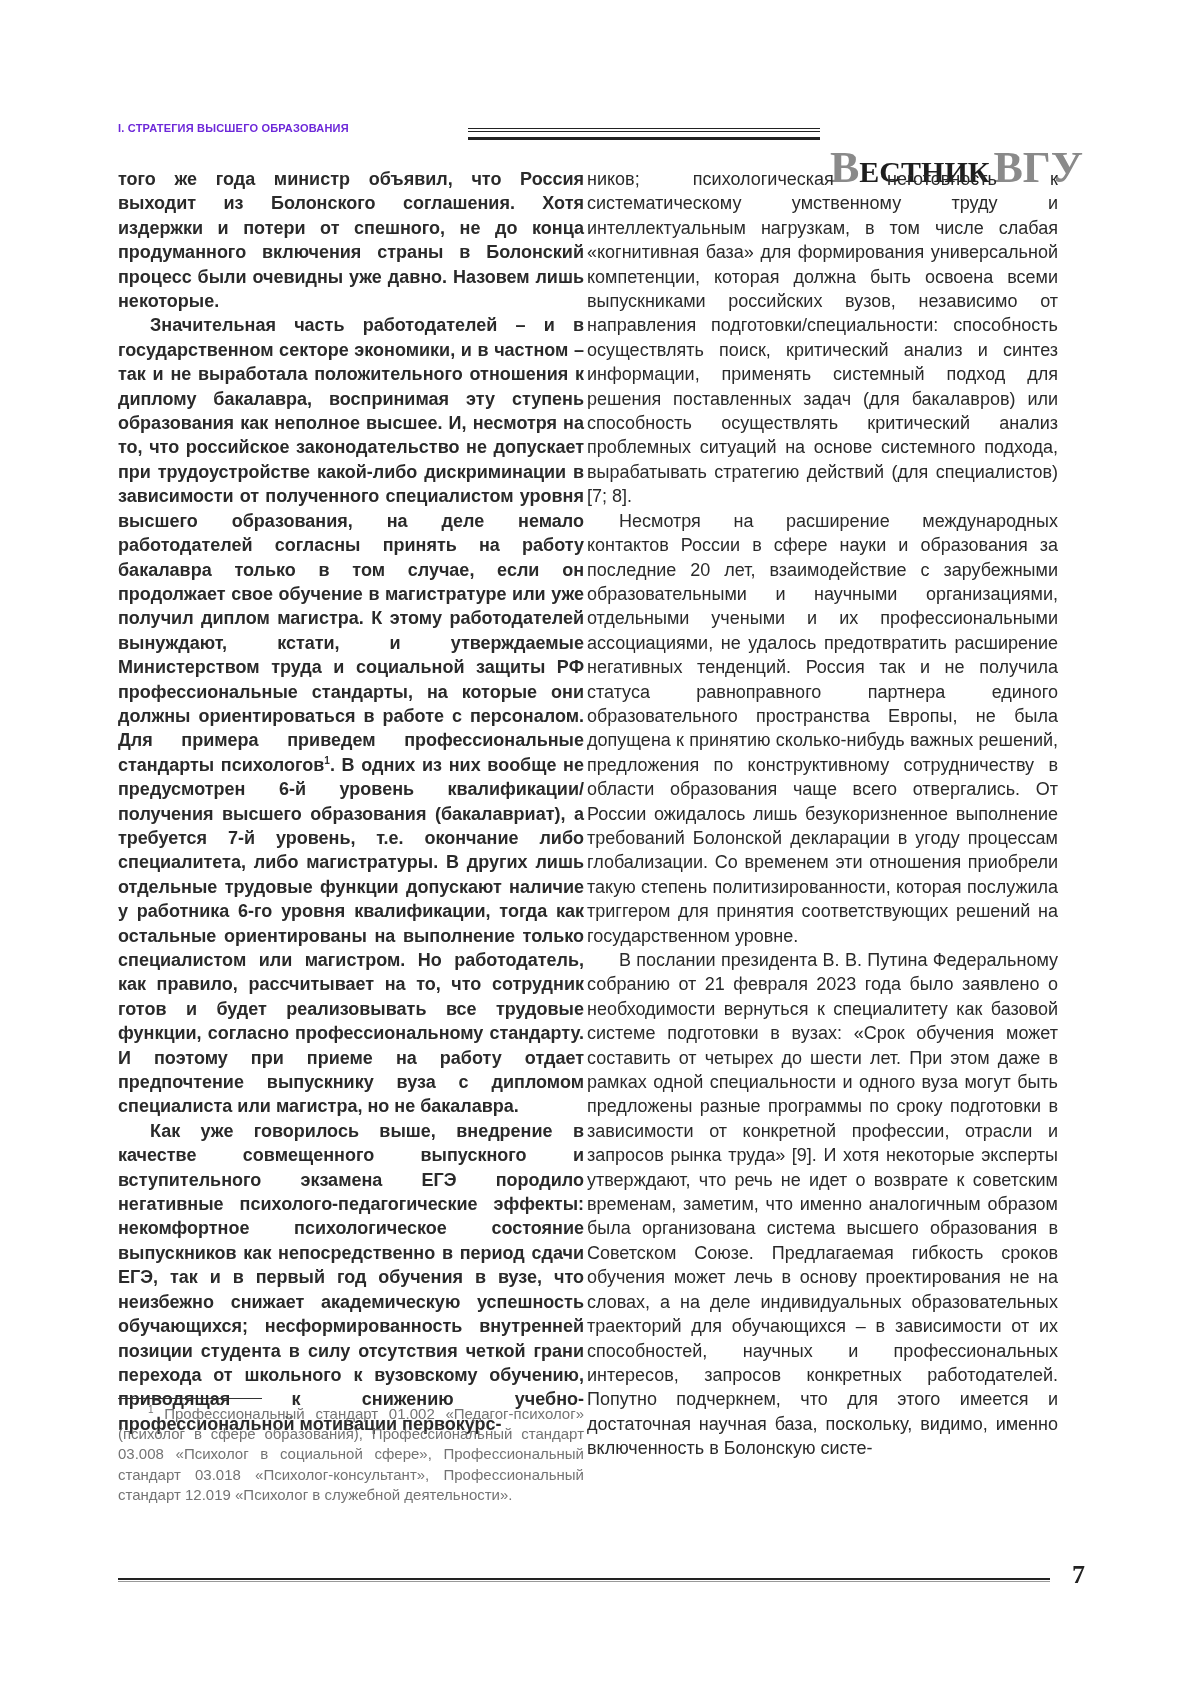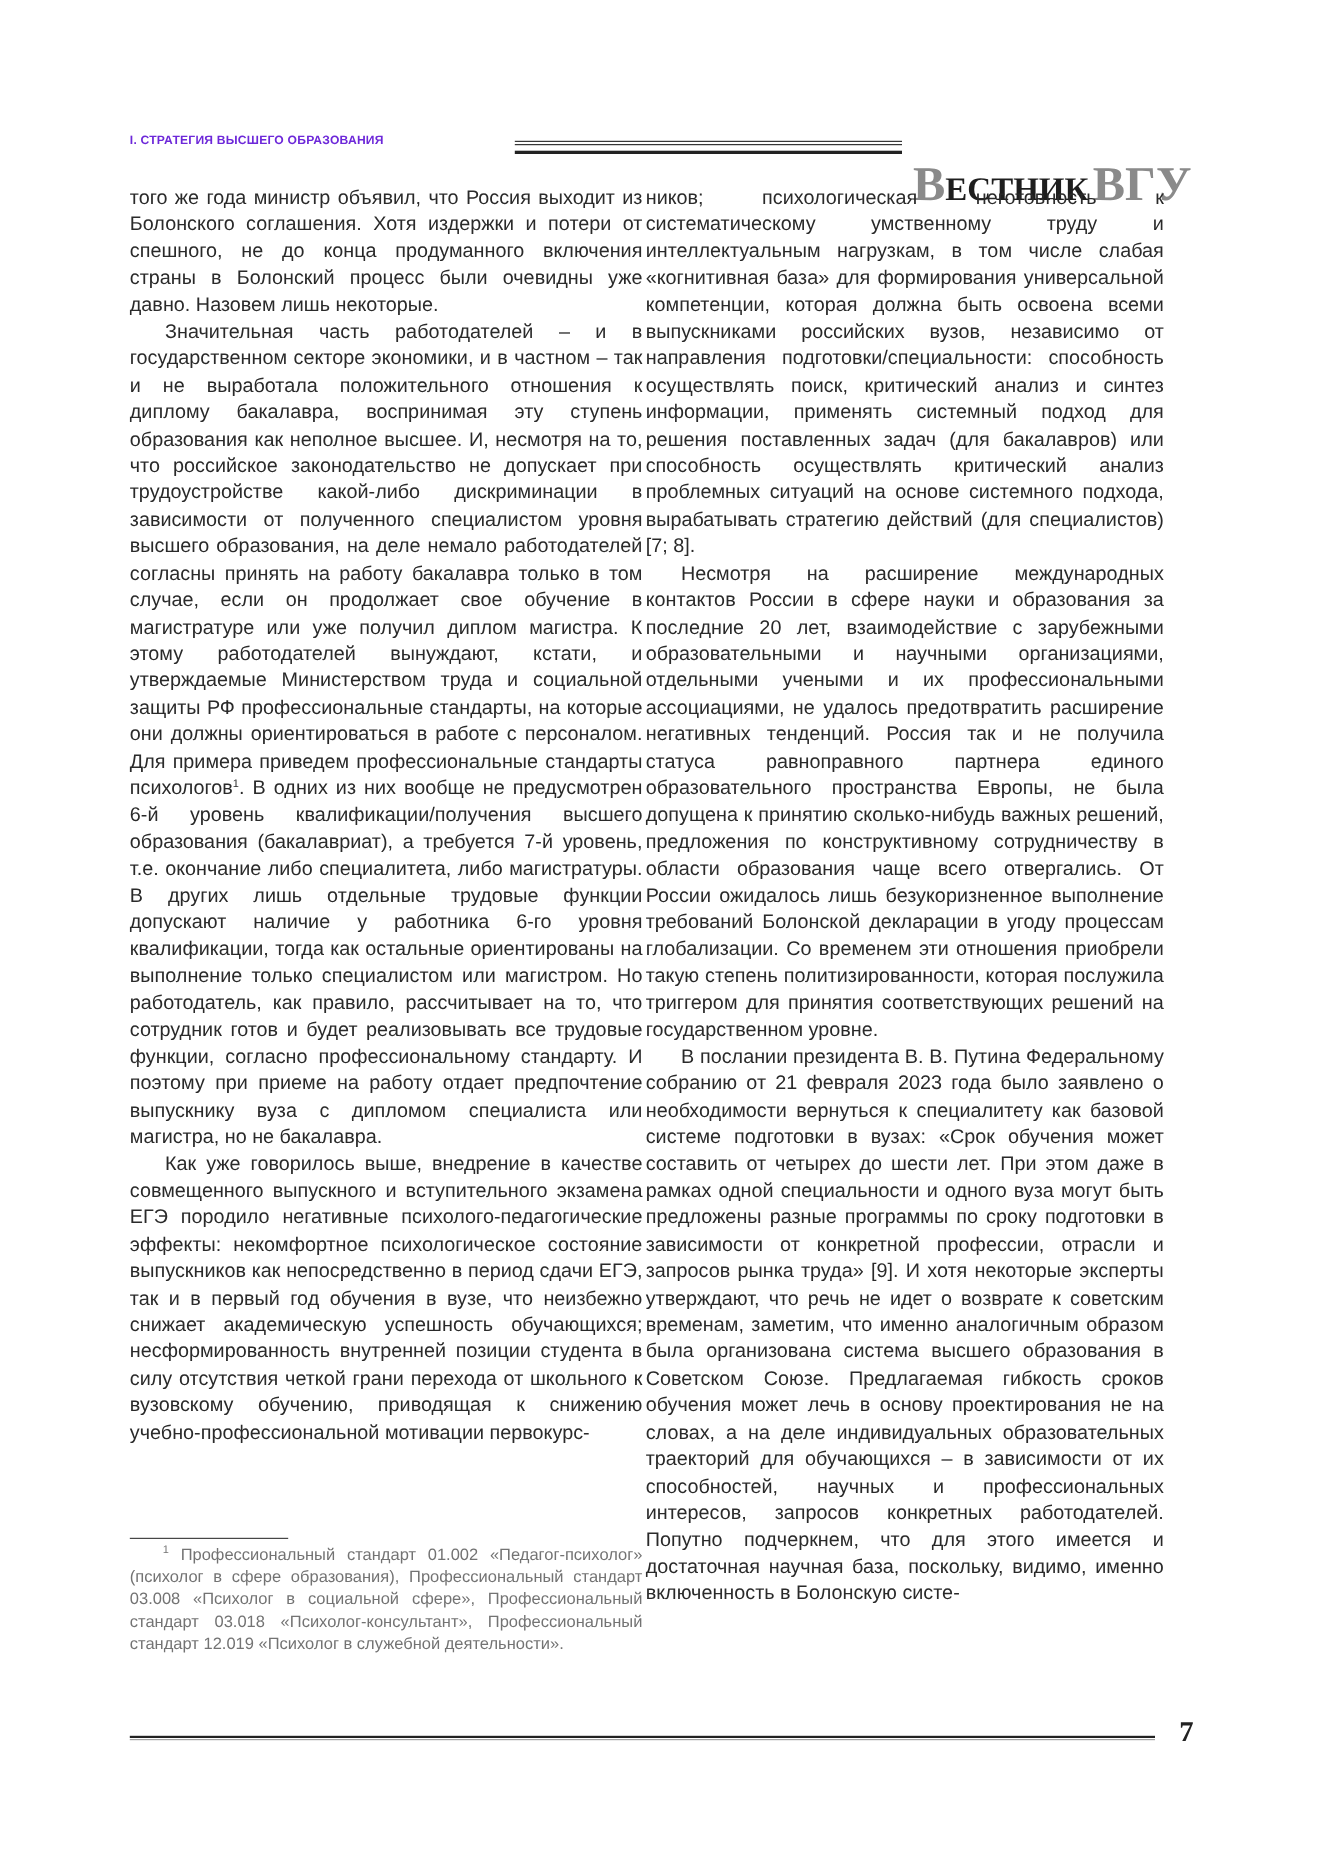--- a/index.html
+++ b/index.html
@@ -5,21 +5,21 @@
   html,body{margin:0;padding:0;background:#fff;}
   body{width:1200px;height:1697px;position:relative;overflow:hidden;color:#2a2a2a;font-family:"Liberation Sans",sans-serif;}
   .header{position:absolute;left:118px;top:108px;width:972px;height:40px;}
   .section-title{position:absolute;left:0;top:14px;font-size:11px;font-weight:bold;letter-spacing:0.2px;color:#6d28d9;white-space:nowrap;}
   .header-rule{position:absolute;left:350px;top:20px;width:352px;height:8px;border-top:1px solid #222;border-bottom:3px solid #222;}
   .header-rule::after{content:"";position:absolute;left:0;right:0;top:2px;height:1px;background:#222;}
   .journal-logo{position:absolute;left:712px;top:-6px;font-family:"Liberation Serif",serif;font-weight:bold;white-space:nowrap;margin-top:40px;}
   .logo-big{font-size:44px;color:#8a8a8a;}
   .logo-small{font-size:30px;color:#1e1e1e;}
   .col{position:absolute;top:167px;font-size:18px;line-height:24.4px;text-align:justify;hyphens:manual;}
-  .col-left{left:118px;width:466px;}
+  .col-left{left:118px;width:466px;font-weight:bold;}
   .col-right{left:587px;width:471px;}
   .col p{margin:0;}
   .col p.indent{text-indent:32px;}
   sup{font-size:10px;line-height:0;}
   .fn-rule{position:absolute;left:118px;top:1398px;width:144px;height:1px;background:#333;}
   .footnote{position:absolute;left:118px;top:1404px;width:466px;font-size:15px;line-height:20.2px;text-align:justify;text-indent:30px;color:#737373;}
   .footer-rule{position:absolute;left:118px;top:1578px;width:932px;height:3px;border-top:2px solid #222;}
   .footer-rule::after{content:"";position:absolute;left:0;right:0;top:1px;height:1px;background:#999;}
   .page-number{position:absolute;left:1072px;top:1560px;font-family:"Liberation Serif",serif;font-weight:bold;font-size:26px;color:#222;}
 </style>

